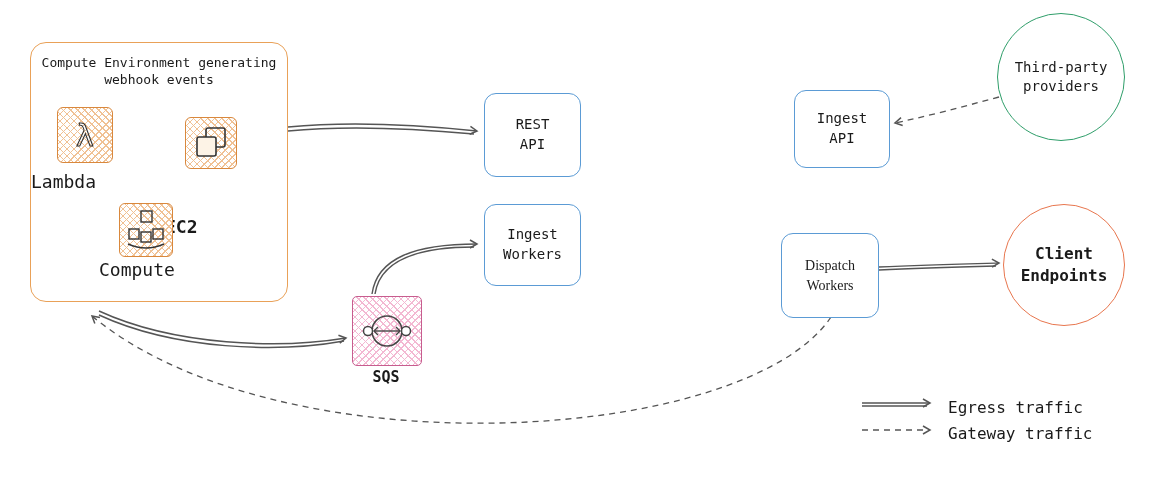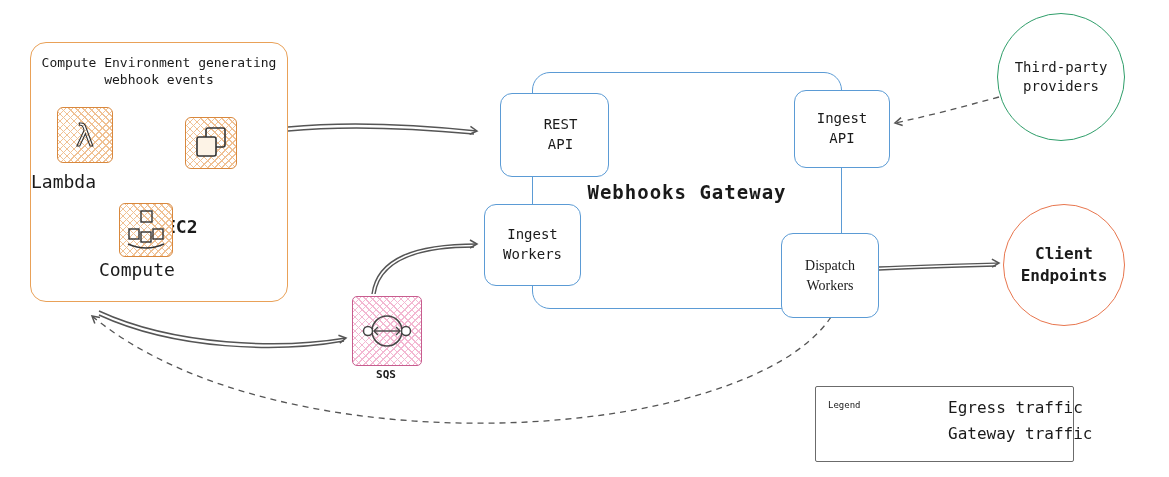--- a/index.html
+++ b/index.html
@@ -23,40 +23,40 @@
   .service-label{position:absolute;font-size:18px;text-align:left;line-height:1.2;}
 
   .gateway-box{position:absolute;left:532px;top:72px;width:308px;height:235px;
     border:1.6px solid var(--gateway-border,#5b9bd5);border-radius:18px;background:transparent;}
   .gateway-title{position:absolute;left:0;right:0;top:108px;text-align:center;
     font-weight:bold;font-size:19px;letter-spacing:1px;}
 
   .node{position:absolute;border:1.6px solid var(--node-border,#5b9bd5);border-radius:12px;background:#fff;
     display:flex;align-items:center;justify-content:center;text-align:center;
     font-size:14px;line-height:1.4;white-space:pre-line;}
-  #rest-api{left:500px;top:93px;width:95px;height:82px;padding-left:12px;}
+  #rest-api{left:484px;top:93px;width:95px;height:82px;}
   #ingest-api{left:794px;top:90px;width:94px;height:76px;}
   #ingest-workers{left:484px;top:204px;width:95px;height:80px;}
   #dispatch-workers{left:781px;top:233px;width:96px;height:83px;font-family:Liberation Serif, serif;}
 
   .circle{position:absolute;border-radius:50%;background:#fff;display:flex;align-items:center;
     justify-content:center;text-align:center;white-space:pre-line;line-height:1.35;}
   #third-party{left:997px;top:13px;width:126px;height:126px;
     border:1.7px solid var(--third-party-border,#2f9e6a);font-size:14px;}
   #client-endpoints{left:1003px;top:204px;width:120px;height:120px;
     border:1.7px solid var(--client-border,#e8764e);font-size:16px;font-weight:bold;}
 
   .sqs-tile{position:absolute;left:352px;top:296px;width:68px;height:68px;
     border:1.6px solid var(--sqs-border,#c75d8f);border-radius:5px;background-color:#fff;
     background-image:
       repeating-linear-gradient(45deg, var(--sqs-hatch,#f3b8d2), var(--sqs-hatch,#f3b8d2) 1px, transparent 1px, transparent 5px),
       repeating-linear-gradient(135deg, var(--sqs-hatch,#f3b8d2), var(--sqs-hatch,#f3b8d2) 1px, transparent 1px, transparent 5px);}
   .sqs-tile svg{display:block;width:100%;height:100%;}
   .sqs-label{position:absolute;left:344px;top:368px;width:84px;text-align:center;
-    font-size:11px;font-weight:bold;}
+    font-size:15px;font-weight:bold;}
 
   .legend-box{position:absolute;left:815px;top:386px;width:257px;height:74px;
     border:1px solid var(--legend-border,#6b6b6b);border-radius:2px;background:#fff;}
   .legend-title{position:absolute;left:12px;top:13px;font-size:9px;}
   .legend-label{position:absolute;font-size:16px;}
   #legend-egress-label{left:133px;top:12px;}
   #legend-ingress-label{left:133px;top:38px;}
 </style>
 </head>
 <body>
@@ -125,23 +125,20 @@
         <rect x="21" y="7" width="11" height="11" fill="none" stroke="#333" stroke-width="1.4"></rect>
         <rect x="9" y="25" width="10" height="10" fill="none" stroke="#333" stroke-width="1.4"></rect>
         <rect x="21" y="28" width="10" height="10" fill="none" stroke="#333" stroke-width="1.4"></rect>
         <rect x="33" y="25" width="10" height="10" fill="none" stroke="#333" stroke-width="1.4"></rect>
         <path d="M8,40 Q26,48 44,40" fill="none" stroke="#333" stroke-width="1.4"></path>
       </svg>
     </div>
     <div class="service-label" style="left:68px;top:216px;width:92px;">Compute</div>
   </div>
 
-  <div class="gateway-box">
-    <div class="gateway-title">Webhooks Gateway</div>
-  </div>
 
   <div class="node" id="rest-api">REST
 API</div>
   <div class="node" id="ingest-api">Ingest
 API</div>
   <div class="node" id="ingest-workers">Ingest
 Workers</div>
   <div class="node" id="dispatch-workers">Dispatch
 Workers</div>
 
@@ -159,19 +156,16 @@
 
   <div class="circle" id="third-party">
     <span>Third-party
 providers</span>
   </div>
   <div class="circle" id="client-endpoints">
     <span>Client
 Endpoints</span>
   </div>
 
-  <div class="legend-box">
-    <div class="legend-title">Legend</div>
-  </div>
   <div class="legend-label" id="legend-egress-label" style="left:948px;top:398px;position:absolute;">Egress traffic</div>
   <div class="legend-label" id="legend-ingress-label" style="left:948px;top:424px;position:absolute;">Gateway traffic</div>
 
 </div>
 
 </body></html>

